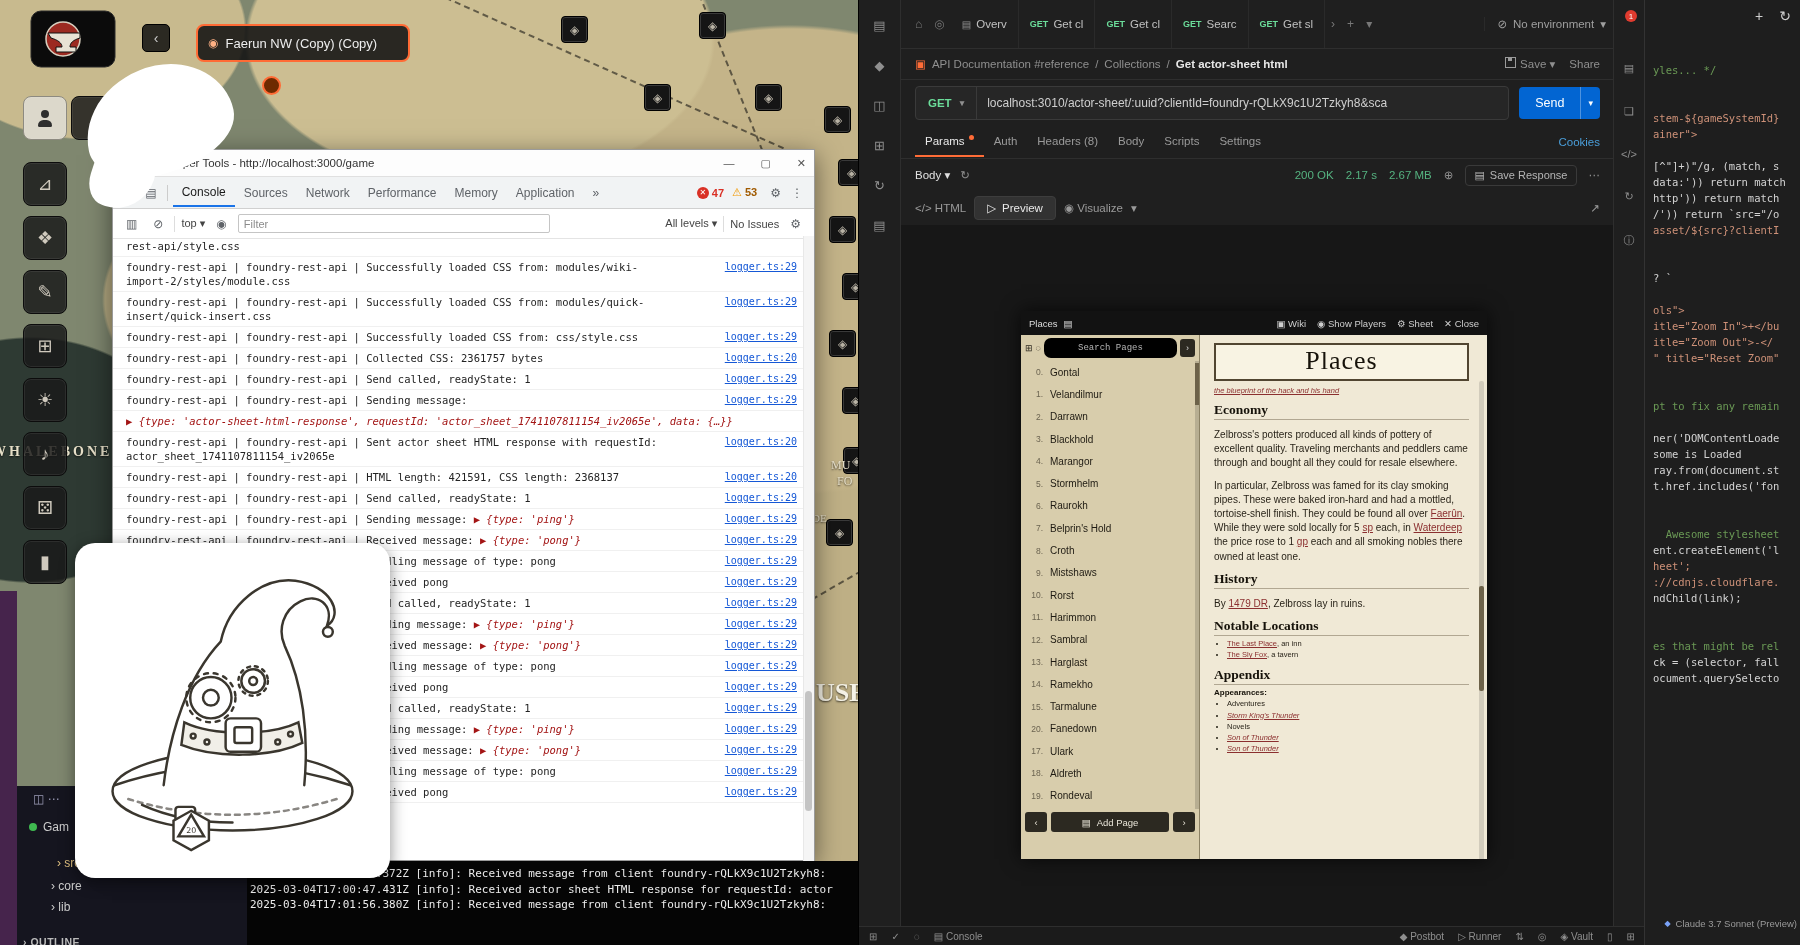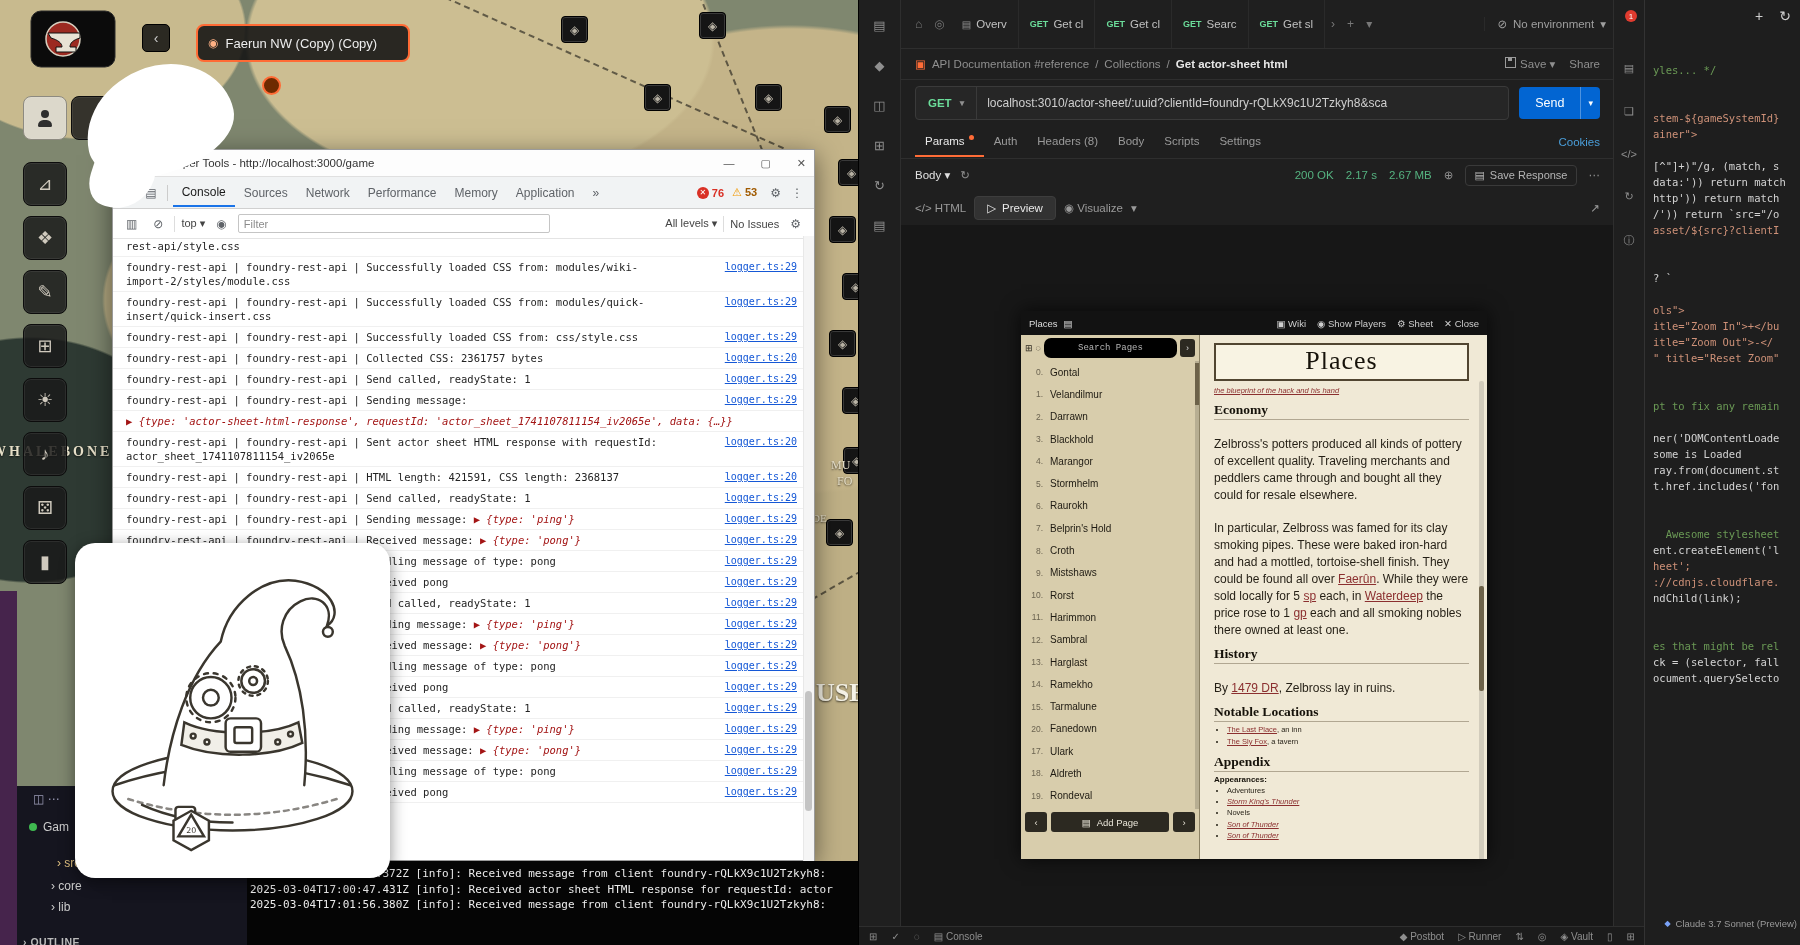--- a/index.html
+++ b/index.html
@@ -135,21 +135,21 @@
   .jr-bottom{height:26px;display:flex;gap:4px;padding:3px 4px;box-sizing:border-box;}
   .jr-btn{background:#2c2921;color:#e8e4d8;border-radius:3px;display:flex;align-items:center;justify-content:center;font-size:9.5px;}
   .jr-btn.sm{width:22px;}
   .jr-btn.wide{flex:1;gap:6px;}
   .jr-content{flex:1;background:#f0e9d6;position:relative;padding:8px 18px 8px 14px;box-sizing:border-box;overflow:hidden;font-size:7.5px;}
   .jr-title{border:2px solid #514531;background:#f8f3e3;font-family:"Liberation Serif",serif;font-size:26px;text-align:center;letter-spacing:1px;color:#16120a;padding:1px 0 3px;margin-bottom:5px;}
   .jr-frag{height:9px;overflow:hidden;color:#555;font-style:italic;margin-bottom:3px;}
   .jr-frag span{text-decoration:underline;color:#8b2f2f;}
   .jr-h{font-family:"Liberation Serif",serif;font-size:13.5px;font-weight:bold;color:#16120a;margin:7px 0 2px;border-bottom:1px solid rgba(60,45,20,.35);padding-bottom:1px;}
   .jr-sub{font-weight:bold;font-size:8px;margin:3px 0 1px;color:#16120a;}
-  .jr-p{font-size:12px;line-height:1.42;color:#241f15;margin:16px 0 5px;}
+  .jr-p{font-size:10px;line-height:1.42;color:#241f15;margin:8px 0 5px;}
   .jr-link{color:#8b2f2f;text-decoration:underline;}
   .it{font-style:italic;}
   .jr-content ul{margin:1px 0 4px 13px;padding:0;}
   .jr-content li{font-size:7.5px;line-height:1.5;color:#241f15;}
   .jr-cscroll{position:absolute;right:3px;top:46px;width:5px;height:480px;background:rgba(0,0,0,.12);border-radius:2px;}
   .jr-cthumb{position:absolute;top:205px;width:5px;height:105px;background:#6d6249;border-radius:2px;}
   
   #editor{position:absolute;left:1644px;top:0;width:156px;height:945px;background:#1e1e1e;border-left:1px solid #333;z-index:10;}
   .ed-top{position:absolute;right:10px;top:8px;display:flex;gap:16px;color:#cfcfcf;font-size:14px;}
   #editor-lines{position:absolute;left:8px;top:62px;font-family:"DejaVu Sans Mono",monospace;font-size:10.5px;line-height:16px;white-space:pre;}
@@ -249,21 +249,21 @@
       <span class="dt-tab active">Console</span>
       <span class="dt-tab">Sources</span>
       <span class="dt-tab">Network</span>
       <span class="dt-tab">Performance</span>
       <span class="dt-tab">Memory</span>
       <span class="dt-tab">Application</span>
       <span class="dt-tab">»</span>
       <span class="spacer"></span>
       <span class="err">
           <i class="errdot">✕</i>
-          <b>76</b>
+          <b>47</b>
         </span>
       <span class="warn"><i>⚠</i> <b>53</b></span>
       <span class="dt-ico">⚙</span>
       <span class="dt-ico">⋮</span>
     </div>
     <div class="dt-toolbar">
       <span class="dt-ico">▥</span>
       <span class="dt-ico">⊘</span>
       <span class="vsep"></span>
       <span><span>top</span> <span>▾</span></span>

